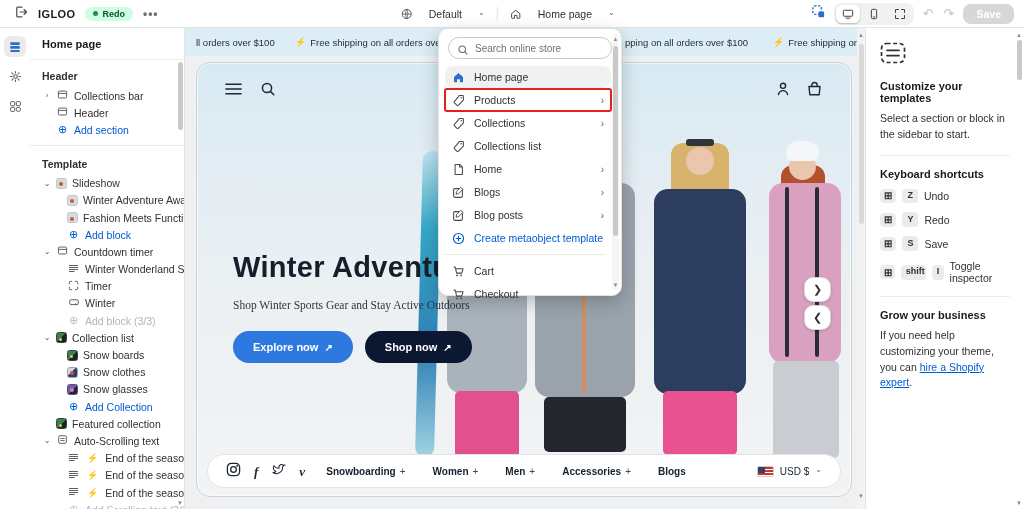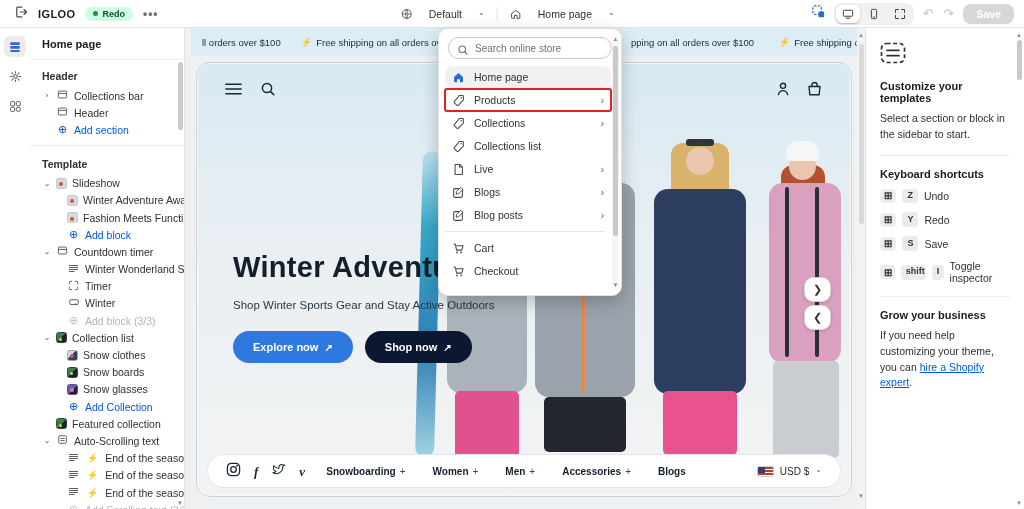--- a/index.html
+++ b/index.html
@@ -52,42 +52,42 @@
   .thumb.blue { background:linear-gradient(135deg,#cfd6dd 40%,#27426e 40%); border-color:#9aa6b5; }
   .thumb.blue::after{ background:#d3523a; }
   .thumb.purple { background:linear-gradient(135deg,#6b5fa8 55%,#2a2136 55%); border-color:#574b8e; }
   .thumb.purple::after{ background:#e07a9a; }
   .bolt { color:#ef7413; font-size:9px; margin:0 2px; }
   .scrollbar { position:absolute; width:5px; border-radius:3px; background:#c9c9c9; }
   .sb-arrow { position:absolute; font-size:6px; color:#8a8a8a; line-height:1; }
 
   
   .canvas { flex:1; background:#eff0f1; position:relative; overflow:hidden; }
-  .announce { position:absolute; left:0; top:0; right:8px; height:28px; background:#dcedf5; overflow:hidden;margin-left:6px; }
+  .announce { position:absolute; left:0; top:0; right:8px; height:28px; background:#dcedf5; overflow:hidden; }
   .announce span.seg { position:absolute; top:9px; font-size:9.5px; color:#1c2b36; white-space:nowrap; background:none; padding:0; }
   .frame { position:absolute; left:11px; top:34px; width:656px; height:435px; border-radius:14px; border:1px solid #ccd4d9; overflow:hidden;
            background:linear-gradient(180deg,#d8eaf3 0%, #e4edf3 28%, #ecf0f2 55%, #f2f3f4 100%); box-shadow:0 0 0 1px rgba(255,255,255,.6) inset; }
   .store-header { position:absolute; left:0; right:0; top:0; height:56px; display:flex; align-items:center; padding:0 28px; }
   .sh-left, .sh-right { display:flex; align-items:center; gap:18px; }
   .sh-right { margin-left:auto; gap:15px; }
 
   .scene { position:absolute; inset:0; }
   .board { position:absolute; left:222px; top:88px; width:19px; height:306px; border-radius:10px;
            background:linear-gradient(180deg,#bfe3ee,#37a9c9 25%,#2f7fb5 65%,#9fd3e2); transform:rotate(1.5deg); }
   .fig { position:absolute; }
   .head { position:absolute; border-radius:50%; background:#e9c6ad; }
   .hair { position:absolute; border-radius:12px; }
   .torso { position:absolute; border-radius:14px; }
   .legs { position:absolute; border-radius:5px; }
   .goggle { position:absolute; height:7px; border-radius:3px; background:#30343b; }
 
   .hero-text { position:absolute; left:36px; top:182px; z-index:5; }
   .eyebrow { font-size:11px; color:#22313c; }
   .hero-title { font-size:29px; font-weight:bold; color:#141f2b; letter-spacing:.3px; margin-top:6px; white-space:nowrap; }
-  .hero-sub { font-size:11.5px; color:#2a3742; margin-top:15px; }
+  .hero-sub { font-size:11.5px; color:#2a3742; margin-top:15px;font-family:Liberation Serif, serif; }
   .hero-btns { display:flex; gap:12px; margin-top:20px; }
   .pill { display:flex; align-items:center; gap:6px; border:none; border-radius:19px; color:#fff; font-size:11px; font-weight:bold; padding:10px 20px; font-family:Liberation Sans, sans-serif; }
   .pill.primary { background:#2e79e0; }
   .pill.secondary { background:#0c1831; }
   .arrow-ne { font-size:10px; }
 
   .car-btn { position:absolute; right:20px; width:27px; height:25px; background:#fff; border:1px solid #d8d8d8; border-radius:9px;
              box-shadow:0 1px 3px rgba(0,0,0,.18); display:flex; align-items:center; justify-content:center; font-size:11px; color:#333; z-index:6; }
 
   .store-footer { position:absolute; left:10px; right:10px; bottom:8px; height:34px; background:#fff; border:1px solid #e4e4e4; border-radius:17px;
@@ -305,26 +305,26 @@
           <div class="side-row ind1 disabled action">
             <span class="ic add">⊕</span>
             <span class="lbl">Add block (3/3)</span>
           </div>
           <div class="side-row">
             <span class="chev">⌄</span>
             <span class="thumb green"></span>
             <span class="lbl">Collection list</span>
           </div>
           <div class="side-row ind1">
+            <span class="thumb green"></span>
+            <span class="lbl">Snow boards</span>
+          </div>
+          <div class="side-row ind1">
             <span class="thumb blue"></span>
             <span class="lbl">Snow clothes</span>
-          </div>
-          <div class="side-row ind1">
-            <span class="thumb green"></span>
-            <span class="lbl">Snow boards</span>
           </div>
           <div class="side-row ind1">
             <span class="thumb purple"></span>
             <span class="lbl">Snow glasses</span>
           </div>
           <div class="side-row ind1 action">
             <span class="ic add">⊕</span>
             <span class="lbl">Add Collection</span>
           </div>
           <div class="side-row">
@@ -589,21 +589,21 @@
           </span>
           <span>Collections list</span>
         </div>
         <div class="menu-item">
           <span style="display:flex">
             <svg width="13" height="13" viewBox="0 0 16 16">
               <path d="M3.8 1.8h5.7L12.8 5v9.2H3.8z" fill="none" stroke="#4a4a4a" stroke-width="1.3" stroke-linejoin="round"></path>
               <path d="M9.3 1.8V5h3.5" fill="none" stroke="#4a4a4a" stroke-width="1.3"></path>
             </svg>
           </span>
-          <span>Live</span>
+          <span>Home</span>
           <span class="mchev">›</span>
         </div>
         <div class="menu-item">
           <span style="display:flex">
             <svg width="13" height="13" viewBox="0 0 16 16">
               <rect x="2" y="3.2" width="10.8" height="10.8" rx="1.6" fill="none" stroke="#4a4a4a" stroke-width="1.3"></rect>
               <path d="m10.8 1.6 2.6 2.6-5.3 5.3-3 .5.4-3.1z" fill="#fff" stroke="#4a4a4a" stroke-width="1.2" stroke-linejoin="round"></path>
             </svg>
           </span>
           <span>Blogs</span>
@@ -611,20 +611,29 @@
         </div>
         <div class="menu-item">
           <span style="display:flex">
             <svg width="13" height="13" viewBox="0 0 16 16">
               <rect x="2" y="3.2" width="10.8" height="10.8" rx="1.6" fill="none" stroke="#4a4a4a" stroke-width="1.3"></rect>
               <path d="m10.8 1.6 2.6 2.6-5.3 5.3-3 .5.4-3.1z" fill="#fff" stroke="#4a4a4a" stroke-width="1.2" stroke-linejoin="round"></path>
             </svg>
           </span>
           <span>Blog posts</span>
           <span class="mchev">›</span>
+        </div>
+        <div class="menu-item accent">
+          <span style="display:flex">
+            <svg width="13" height="13" viewBox="0 0 16 16">
+              <circle cx="8" cy="8" r="6.2" fill="none" stroke="#005bd3" stroke-width="1.4"></circle>
+              <path d="M8 5.2v5.6M5.2 8h5.6" stroke="#005bd3" stroke-width="1.4" stroke-linecap="round"></path>
+            </svg>
+          </span>
+          <span>Create metaobject template</span>
         </div>
         <div class="menu-divider"></div>
         <div class="menu-item">
           <span style="display:flex">
             <svg width="13" height="13" viewBox="0 0 16 16">
               <path d="M2 2.6h1.9l.6 2.1m0 0L5.6 10h6.3l1.7-5.3z" fill="none" stroke="#4a4a4a" stroke-width="1.3" stroke-linejoin="round"></path>
               <circle cx="6.2" cy="12.8" r="1.1" fill="#4a4a4a"></circle>
               <circle cx="11.2" cy="12.8" r="1.1" fill="#4a4a4a"></circle>
             </svg>
           </span>

